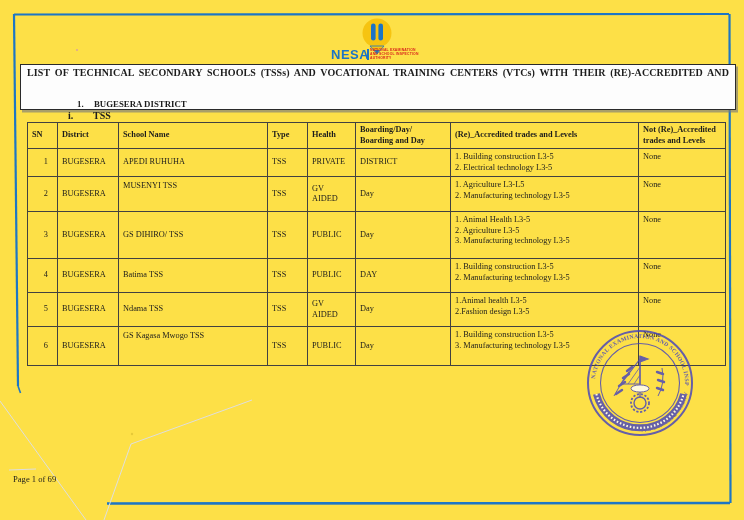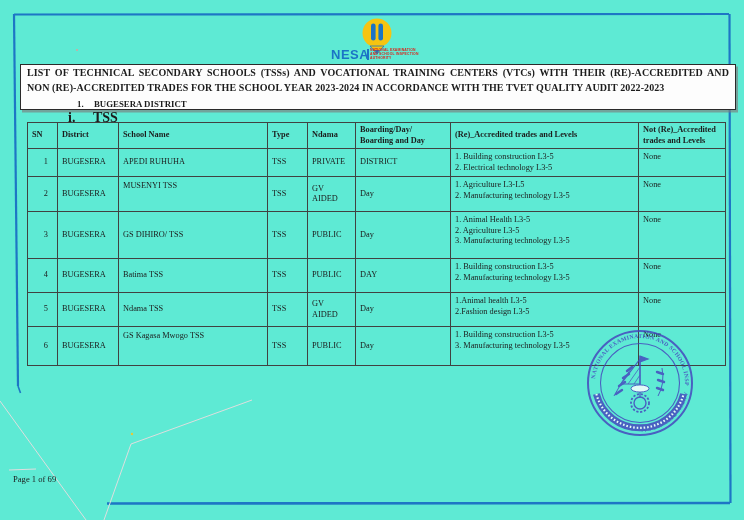--- a/index.html
+++ b/index.html
@@ -1,16 +1,16 @@
 <!DOCTYPE html>
 <html><head>
 <meta charset="utf-8">
 <style>
   html,body{margin:0;padding:0;background:#ffffff;}
-  .page{position:relative;width:744px;height:520px;background:#5eead4;overflow:hidden;
+  .page{position:relative;width:744px;height:520px;background:#fde047;overflow:hidden;
         font-family:"Liberation Serif",serif;color:#1c1c1c;}
   svg{display:block;}
   .abs{position:absolute;}
 
   
   .borders{position:absolute;left:0;top:0;z-index:0;}
 
   
   .logo-balloon{left:360px;top:16px;z-index:1;}
   .logo-wordmark{left:331px;top:47px;z-index:1;font-family:"Liberation Sans",sans-serif;
@@ -21,21 +21,21 @@
 
   
   .title-box{left:20px;top:64px;width:702px;height:31px;border:1.4px solid #2a2a2a;
              box-shadow:2px 2.5px 0 rgba(125,125,125,.65);background:#fdfdfd;
              padding:1px 6px 12px 6px;z-index:1;}
   .title-line{font-weight:bold;font-size:10px;line-height:14.5px;letter-spacing:.1px;}
   .title-line.l1{text-align:justify;text-align-last:justify;}
 
   .district-heading{left:36px;top:99px;z-index:1;font-weight:bold;font-size:8.8px;margin-left:41px;}
   .district-heading .idx{display:inline-block;width:17px;}
-  .sub-heading{left:68px;top:110px;z-index:1;font-weight:bold;font-size:14px;}
+  .sub-heading{left:68px;top:110px;z-index:1;font-weight:bold;font-size:10px;}
   .sub-heading .idx{display:inline-block;width:25px;}
 
   
   table.schools{position:absolute;left:27px;top:122px;width:698px;border-collapse:collapse;
                 table-layout:fixed;z-index:1;}
   .schools th,.schools td{border:1px solid #414141;font-size:8.3px;line-height:1.28;
                 padding:2px 4px;white-space:pre-line;overflow:hidden;}
   .schools th{font-weight:bold;text-align:left;vertical-align:middle;}
   .schools td{vertical-align:middle;}
   .schools td.sn{text-align:right;padding-right:9px;}
@@ -86,21 +86,20 @@
   <div class="abs logo-wordmark">NESA</div>
   <div class="abs logo-divider"></div>
   <div class="abs logo-tagline">
     <div>NATIONAL EXAMINATION</div>
     <div>AND SCHOOL INSPECTION</div>
     <div>AUTHORITY</div>
   </div>
 
   <div class="abs title-box">
     <div class="title-line l1">LIST OF TECHNICAL SECONDARY SCHOOLS (TSSs) AND VOCATIONAL TRAINING CENTERS (VTCs) WITH THEIR (RE)-ACCREDITED AND</div>
-    <div class="title-line">NON (RE)-ACCREDITED TRADES FOR THE SCHOOL YEAR 2023-2024 IN ACCORDANCE WITH THE TVET QUALITY AUDIT 2022-2023</div>
   </div>
 
   <div class="abs district-heading">
     <span class="idx">1.</span><span>BUGESERA DISTRICT</span>
   </div>
   <div class="abs sub-heading">
     <span class="idx">i.</span><span>TSS</span>
   </div>
 
   <table class="schools">
@@ -113,21 +112,21 @@
         <col style="width:95px">
         <col style="width:188px">
         <col style="width:87px">
     </colgroup>
     <tbody>
         <tr class="hdr">
       <th>SN</th>
       <th>District</th>
       <th>School Name</th>
       <th>Type</th>
-      <th>Ndama</th>
+      <th>Health</th>
       <th>Boarding/Day/
 Boarding and Day</th>
       <th>(Re)_Accredited trades and Levels</th>
       <th>Not (Re)_Accredited trades and Levels</th>
     </tr>
     <tr class="r1">
       <td class="sn">1</td>
       <td>BUGESERA</td>
       <td>APEDI RUHUHA</td>
       <td>TSS</td>

